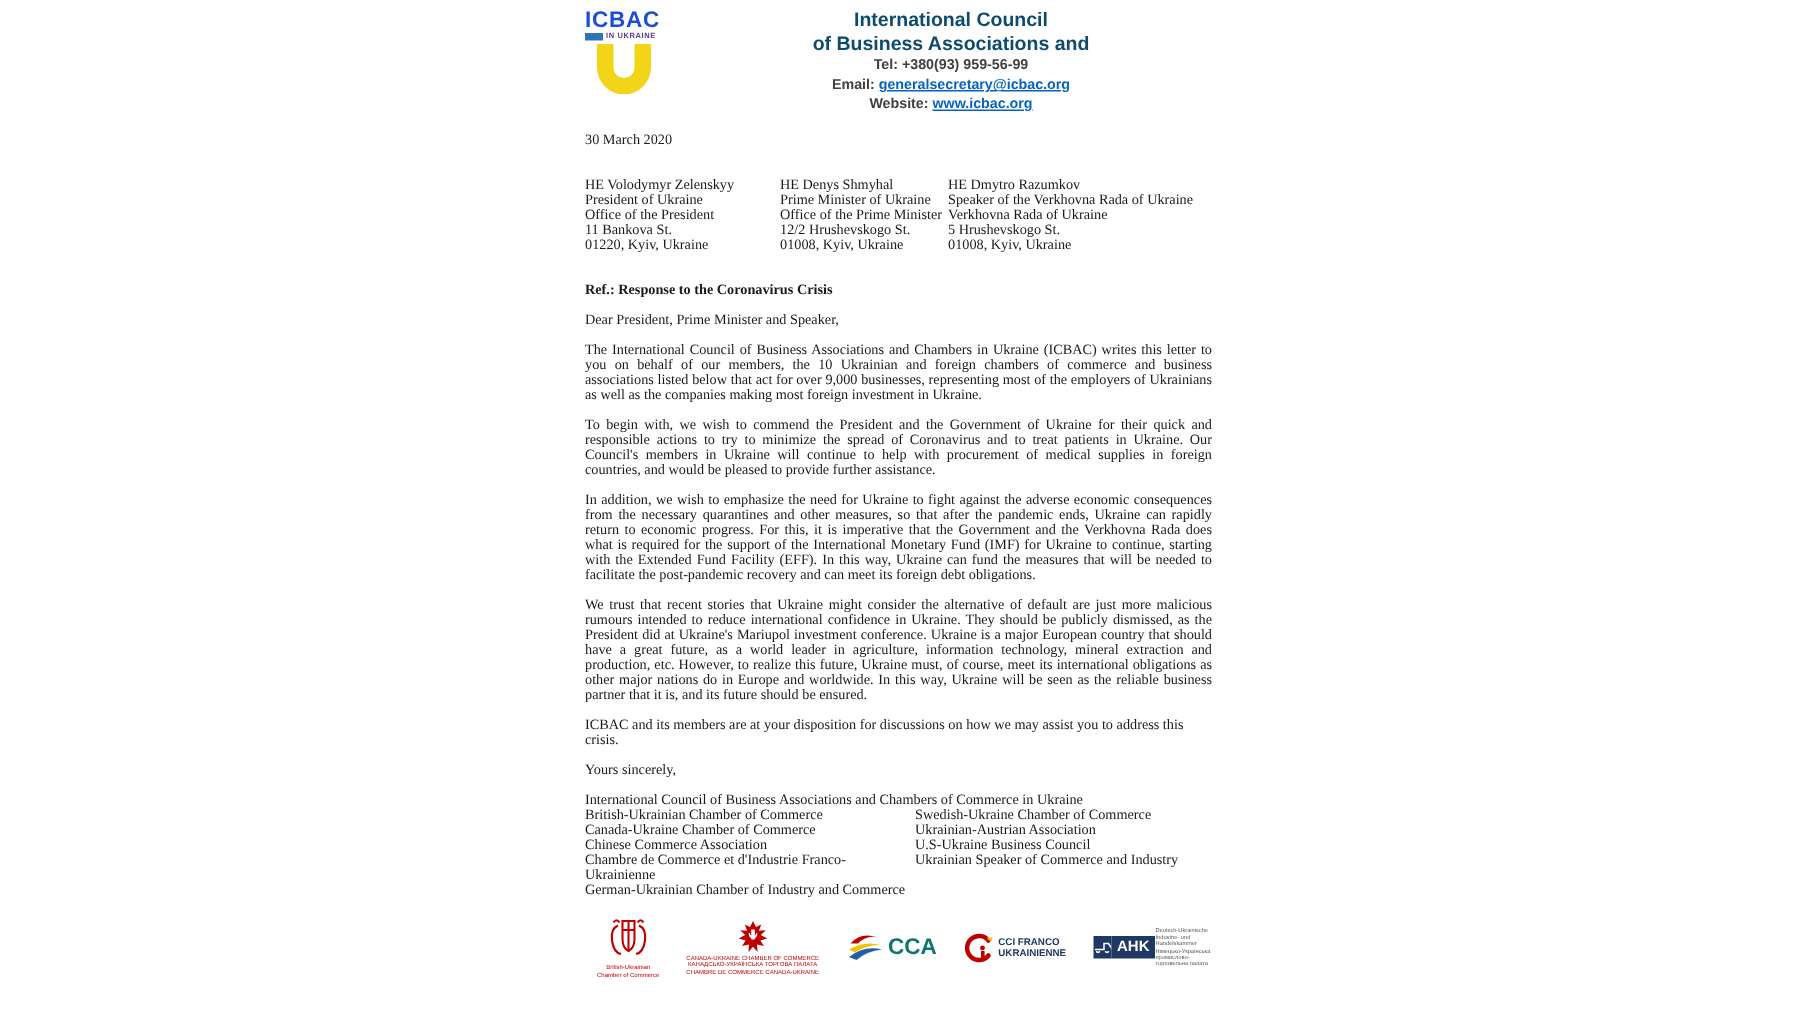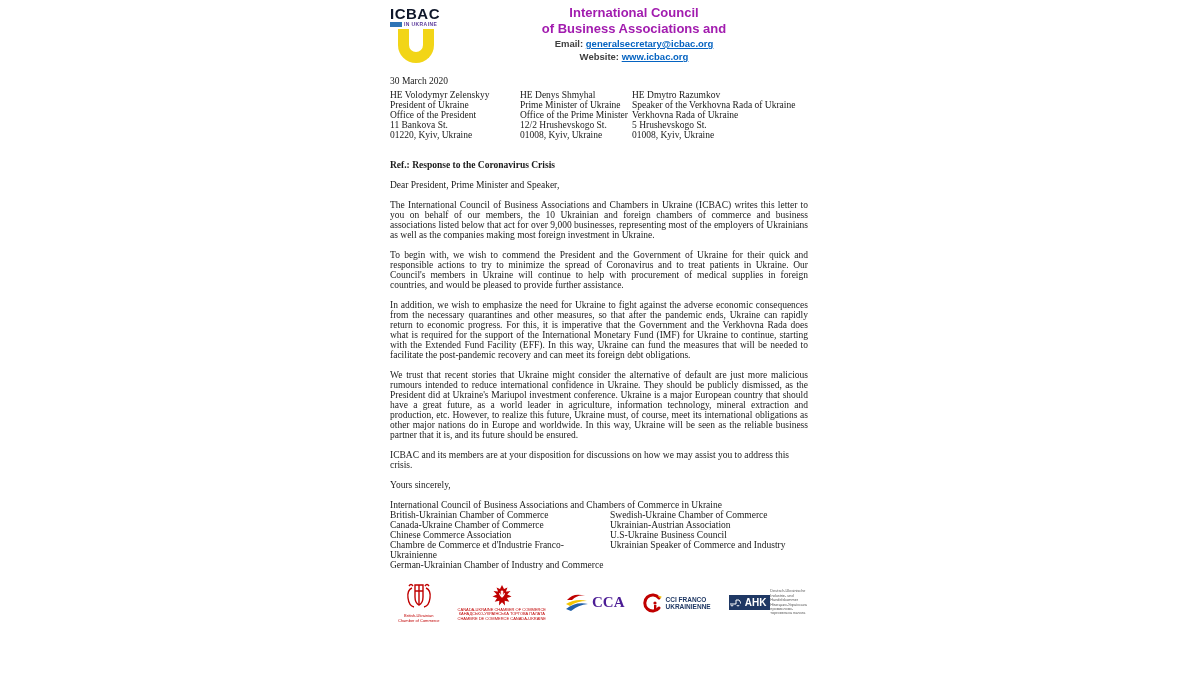--- a/index.html
+++ b/index.html
@@ -7,36 +7,36 @@
   .page {
     position:relative; width:1200px; height:675px; background:#ffffff;
     overflow:hidden; font-family:"Liberation Serif", serif; color:#1a1a1a;
   }
   .doc { position:absolute; left:390px; top:5px; width:418px; }
 
   
   .letterhead { display:flex; align-items:flex-start; }
   .icbac-logo { width:70px; flex:0 0 70px; padding-top:2px; }
   .icbac-word { font-family:"Liberation Sans", sans-serif; font-weight:bold; font-size:15px;
-                letter-spacing:0.5px; color:#0f172a; line-height:14px; }
+                letter-spacing:0.5px; color:#1d4ed8; line-height:14px; }
   .icbac-subrow { display:flex; align-items:center; gap:2px; margin-top:0px; }
   .icbac-bar { width:12px; height:5px; background:#2e74b5; }
   .icbac-sub { font-family:"Liberation Sans", sans-serif; font-weight:bold; font-size:5px;
                color:#5b3a9b; letter-spacing:0.4px; }
   .icbac-u { width:36px; height:34px; border:11px solid #f2d517; border-top:none;
              border-radius:0 0 18px 18px; margin:2px 0 0 8px; }
 
   .org-block { flex:1; text-align:center; font-family:"Liberation Sans", sans-serif; }
-  .org-title { font-weight:bold; font-size:13px; line-height:16px; color:#a21caf; }
+  .org-title { font-weight:bold; font-size:13px; line-height:16px; color:#0c4a6e; }
   .org-contact { font-size:9.5px; line-height:12px; color:#404040; font-weight:bold; margin-top:1px; }
   .org-contact a { color:#0563c1; text-decoration:underline; cursor:pointer; }
 
   
   .date-line { margin-top:13px; font-size:9.5px; }
-  .recipients { display:flex; margin-top:4px; }
+  .recipients { display:flex; margin-top:20px; }
   .recip-col { font-size:9.5px; line-height:10px; }
   .recip-col.c1 { width:130px; }
   .recip-col.c2 { width:112px; }
   .recip-col.c3 { width:176px; }
 
   
   .subject { margin-top:20px; font-size:9.5px; font-weight:bold; }
   .salutation { margin-top:10px; font-size:9.5px; }
   .para { margin-top:10px; font-size:9.5px; line-height:10px; text-align:justify; }
   .plain { margin-top:10px; font-size:9.5px; line-height:10px; }
@@ -49,21 +49,21 @@
   
   .logo-strip { margin-top:12px; padding-left:8px; }
   .logo-row { display:flex; align-items:center; }
   .logo-row.r1 { gap:18px; }
   .logo-cell { display:flex; flex-direction:column; align-items:center; }
   .tinycap { font-family:"Liberation Sans", sans-serif; font-size:4px; line-height:4.6px;
              text-align:center; white-space:nowrap; }
   .cap-red { color:#c00000; }
 
   .cca-wrap { display:flex; align-items:center; gap:2px; }
-  .cca-text { font-family:Liberation Serif, serif; font-weight:bold; font-size:15px; color:#4c1d95; }
+  .cca-text { font-family:Liberation Sans, sans-serif; font-weight:bold; font-size:15px; color:#0f766e; }
 
   .cci-wrap { display:flex; align-items:center; gap:3px; }
   .cci-cap { font-family:"Liberation Sans", sans-serif; font-weight:bold; font-size:6.5px;
              line-height:7px; color:#1f3864; text-align:left; }
 
   .ahk-wrap { display:flex; align-items:center; gap:0; }
   .ahk-sq { width:17px; height:15px; background:#1f3864; display:flex; align-items:center;
             justify-content:center; }
   .ahk-rect { height:15px; background:#1f3864; color:#fff; display:flex; align-items:center;
               padding:0 4px; font-family:"Liberation Sans", sans-serif; font-weight:bold; font-size:10px; }
@@ -81,20 +81,21 @@
         <div class="icbac-word">ICBAC</div>
         <div class="icbac-subrow">
           <span class="icbac-bar"></span>
           <span class="icbac-sub">IN UKRAINE</span>
         </div>
         <div class="icbac-u"></div>
       </div>
       <div class="org-block">
         <div class="org-title">International Council</div>
         <div class="org-title">of Business Associations and</div>
+        <div class="org-contact">Tel: +380(93) 959-56-99</div>
         <div class="org-contact"><span>Email: </span><a>generalsecretary@icbac.org</a></div>
         <div class="org-contact"><span>Website: </span><a>www.icbac.org</a></div>
       </div>
     </div>
 
     <div class="date-line">30 March 2020</div>
 
     <div class="recipients">
       <div class="recip-col c1">
         <div>HE Volodymyr Zelenskyy</div>

